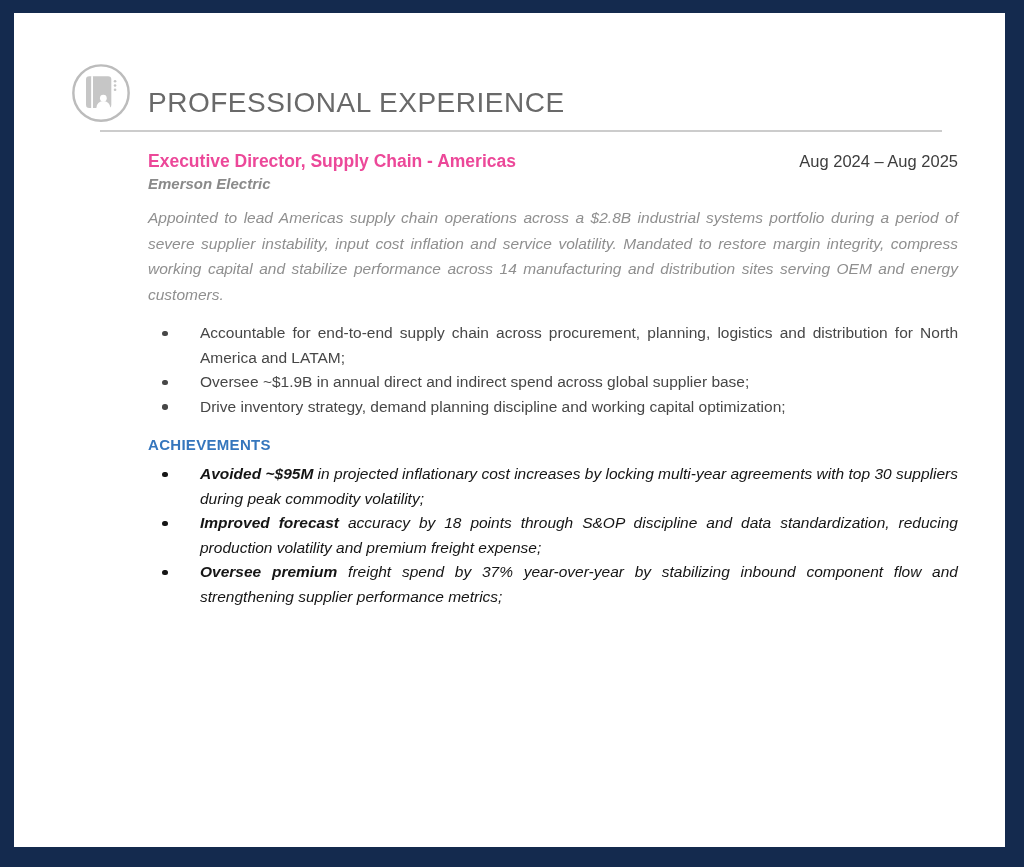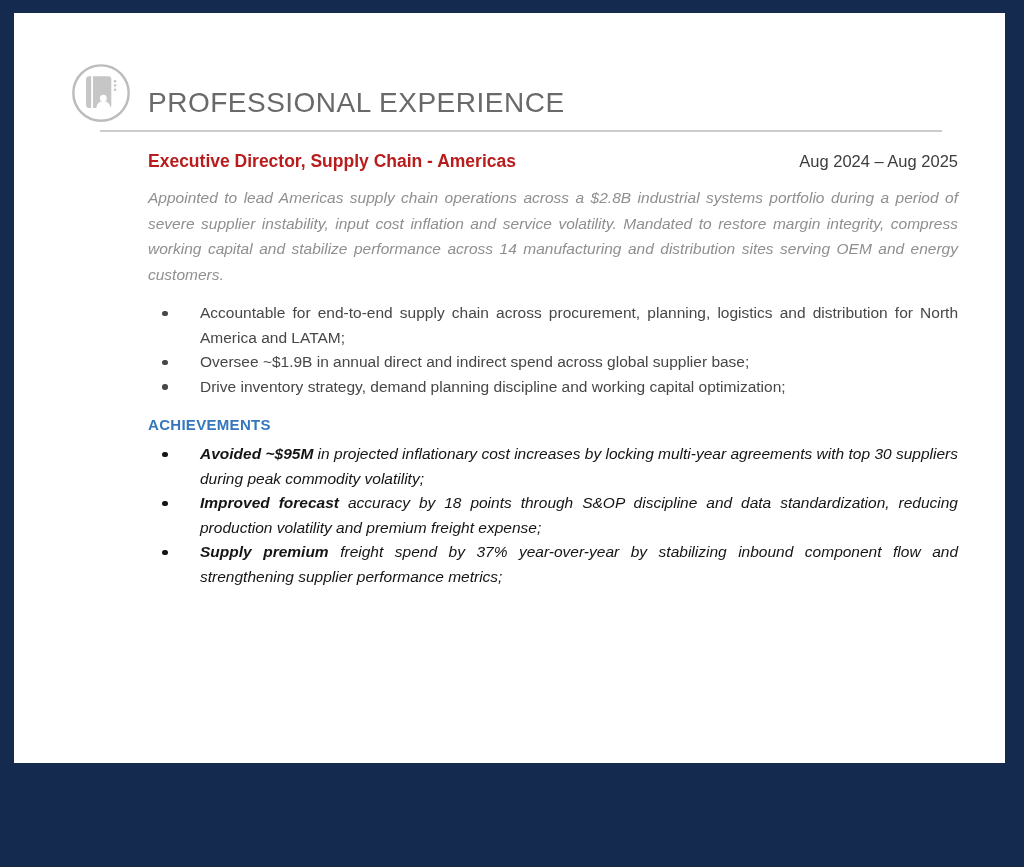--- a/index.html
+++ b/index.html
@@ -17,21 +17,21 @@
   .frame {
     position: absolute;
     inset: 0;
     background: #142a4e;
   }
   .page {
     position: absolute;
     left: 14px;
     top: 13px;
     width: 991px;
-    height: 750px;
+    height: 834px;
     background: #ffffff;
   }
   
   .icon-wrap {
     position: absolute;
     left: 57px;
     top: 50px;
     width: 60px;
     height: 60px;
   }
@@ -65,21 +65,21 @@
   .job-head {
     display: flex;
     justify-content: space-between;
     align-items: baseline;
     margin-top: 8px;
   }
   .job-title {
     margin: 0;
     font-size: 17.5px;
     font-weight: 700;
-    color: #b91c1c;
+    color: #ec4899;
   }
   .job-dates {
     font-size: 16.5px;
     color: #3d3d3d;
     white-space: nowrap;
   }
   .company {
     margin-top: 3px;
     font-size: 15px;
     font-weight: 700;
@@ -164,20 +164,21 @@
     <h1 class="section-title">PROFESSIONAL EXPERIENCE</h1>
     <div class="rule"></div>
 
     <div class="content">
 
       <div class="job-head">
         <h2 class="job-title">Executive Director, Supply Chain - Americas</h2>
         <span class="job-dates">Aug 2024 – Aug 2025</span>
       </div>
 
+      <div class="company">Emerson Electric</div>
 
       <p class="summary">Appointed to lead Americas supply chain operations across a $2.8B industrial systems portfolio during a period of severe supplier instability, input cost inflation and service volatility. Mandated to restore margin integrity, compress working capital and stabilize performance across 14 manufacturing and distribution sites serving OEM and energy customers.</p>
 
       <ul class="bullets resp">
         <li>
           <span class="dot"></span>
           <span class="txt">Accountable for end-to-end supply chain across procurement, planning, logistics and distribution for North America and LATAM;</span>
         </li>
         <li>
           <span class="dot"></span>
@@ -195,19 +196,19 @@
         <li>
           <span class="dot"></span>
           <span class="txt"><b>Avoided ~$95M</b><span> in projected inflationary cost increases by locking multi-year agreements with top 30 suppliers during peak commodity volatility;</span></span>
         </li>
         <li>
           <span class="dot"></span>
           <span class="txt"><b>Improved forecast</b><span> accuracy by 18 points through S&amp;OP discipline and data standardization, reducing production volatility and premium freight expense;</span></span>
         </li>
         <li>
           <span class="dot"></span>
-          <span class="txt"><b>Supply premium</b><span> freight spend by 37% year-over-year by stabilizing inbound component flow and strengthening supplier performance metrics;</span></span>
+          <span class="txt"><b>Oversee premium</b><span> freight spend by 37% year-over-year by stabilizing inbound component flow and strengthening supplier performance metrics;</span></span>
         </li>
       </ul>
 
     </div>
   </div>
 </div>
 
 </body></html>

